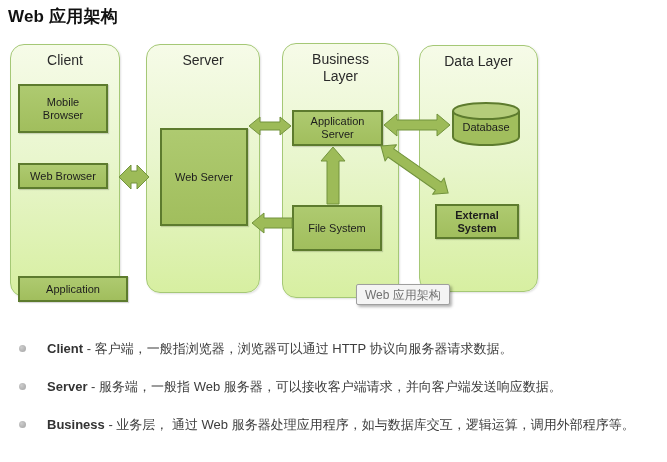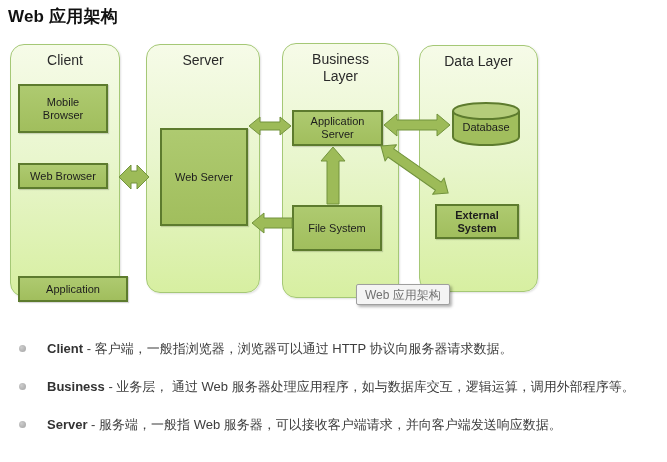--- a/index.html
+++ b/index.html
@@ -126,15 +126,15 @@
     <g transform="translate(381,146) rotate(35)">
       <polygon points="0,0 12,-10 12,-5 70,-5 70,-10 82,0 70,10 70,5 12,5 12,10"></polygon>
     </g>
   </svg>
 
   <div class="tooltip">Web 应用架构</div>
 </div>
 
 <ul class="bullets">
   <li><span class="dot"></span><span class="term">Client</span><span> - 客户端，一般指浏览器，浏览器可以通过 HTTP 协议向服务器请求数据。</span></li>
+  <li><span class="dot"></span><span class="term">Server</span><span> - 服务端，一般指 Web 服务器，可以接收客户端请求，并向客户端发送响应数据。</span></li>
   <li><span class="dot"></span><span class="term">Business</span><span> - 业务层， 通过 Web 服务器处理应用程序，如与数据库交互，逻辑运算，调用外部程序等。</span></li>
-  <li><span class="dot"></span><span class="term">Server</span><span> - 服务端，一般指 Web 服务器，可以接收客户端请求，并向客户端发送响应数据。</span></li>
 </ul>
 
 </body></html>

